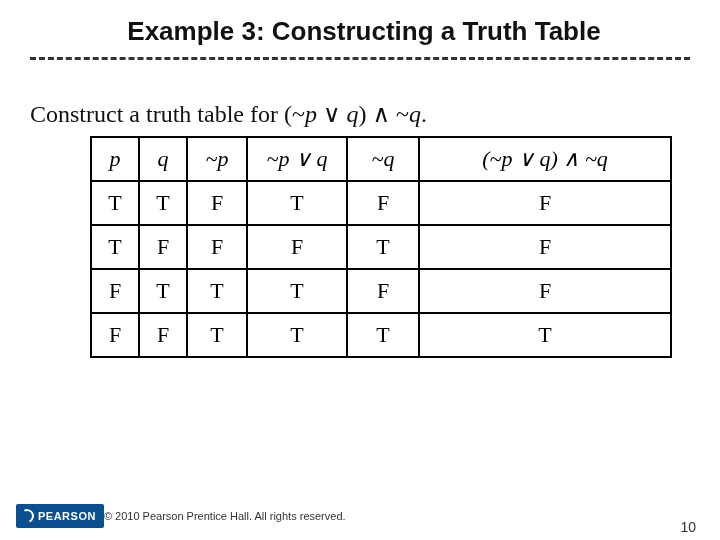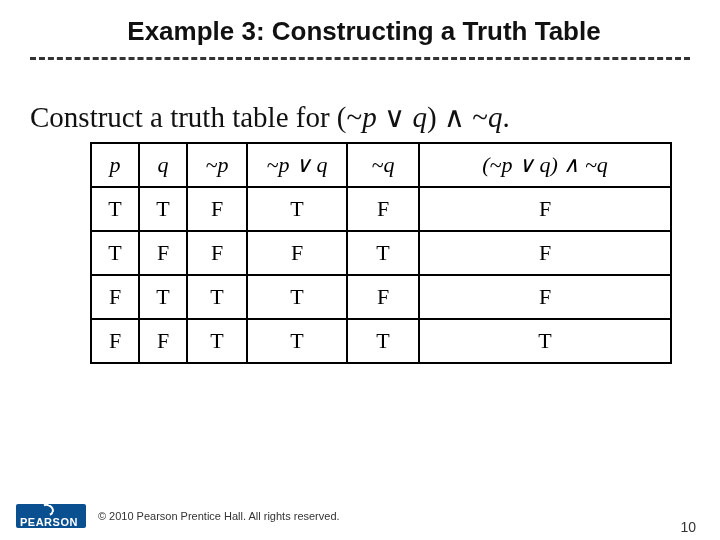--- a/index.html
+++ b/index.html
@@ -18,21 +18,21 @@
     text-align: center;
     padding: 16px 12px 10px 20px;
     color: #111;
   }
   .dashed-rule {
     border: none;
     border-top: 3px dashed #333;
     margin: 0 30px;
   }
   .instruction {
-    font-size: 29px;
+    font-size: 24px;
     color: #111;
     padding: 40px 30px 8px 30px;
   }
   .italic { font-style: italic; }
   .table-wrap {
     padding: 0 48px 0 90px;
   }
   table.truth {
     border-collapse: collapse;
     width: 100%;
@@ -67,35 +67,33 @@
     align-items: center;
     background: #0a4f8f;
     color: #fff;
     height: 24px;
     padding: 0 8px 0 4px;
     margin-left: 16px;
     font-size: 11px;
     font-weight: bold;
     letter-spacing: 0.5px;
     border-radius: 2px;
-    flex-direction: column;
   }
   .brand-arc {
     width: 14px; height: 14px;
     border: 2px solid #fff;
     border-radius: 50%;
     border-left-color: transparent;
     border-bottom-color: transparent;
     transform: rotate(20deg);
     margin-right: 4px;
   }
   .copyright {
     font-size: 11px;
     color: #333;
-    margin-left: 12px;
   }
   .page-num {
     position: absolute;
     right: 24px;
     bottom: 5px;
     font-family: Arial, Helvetica, sans-serif;
     font-size: 14px;
     color: #333;
   }
 </style>

